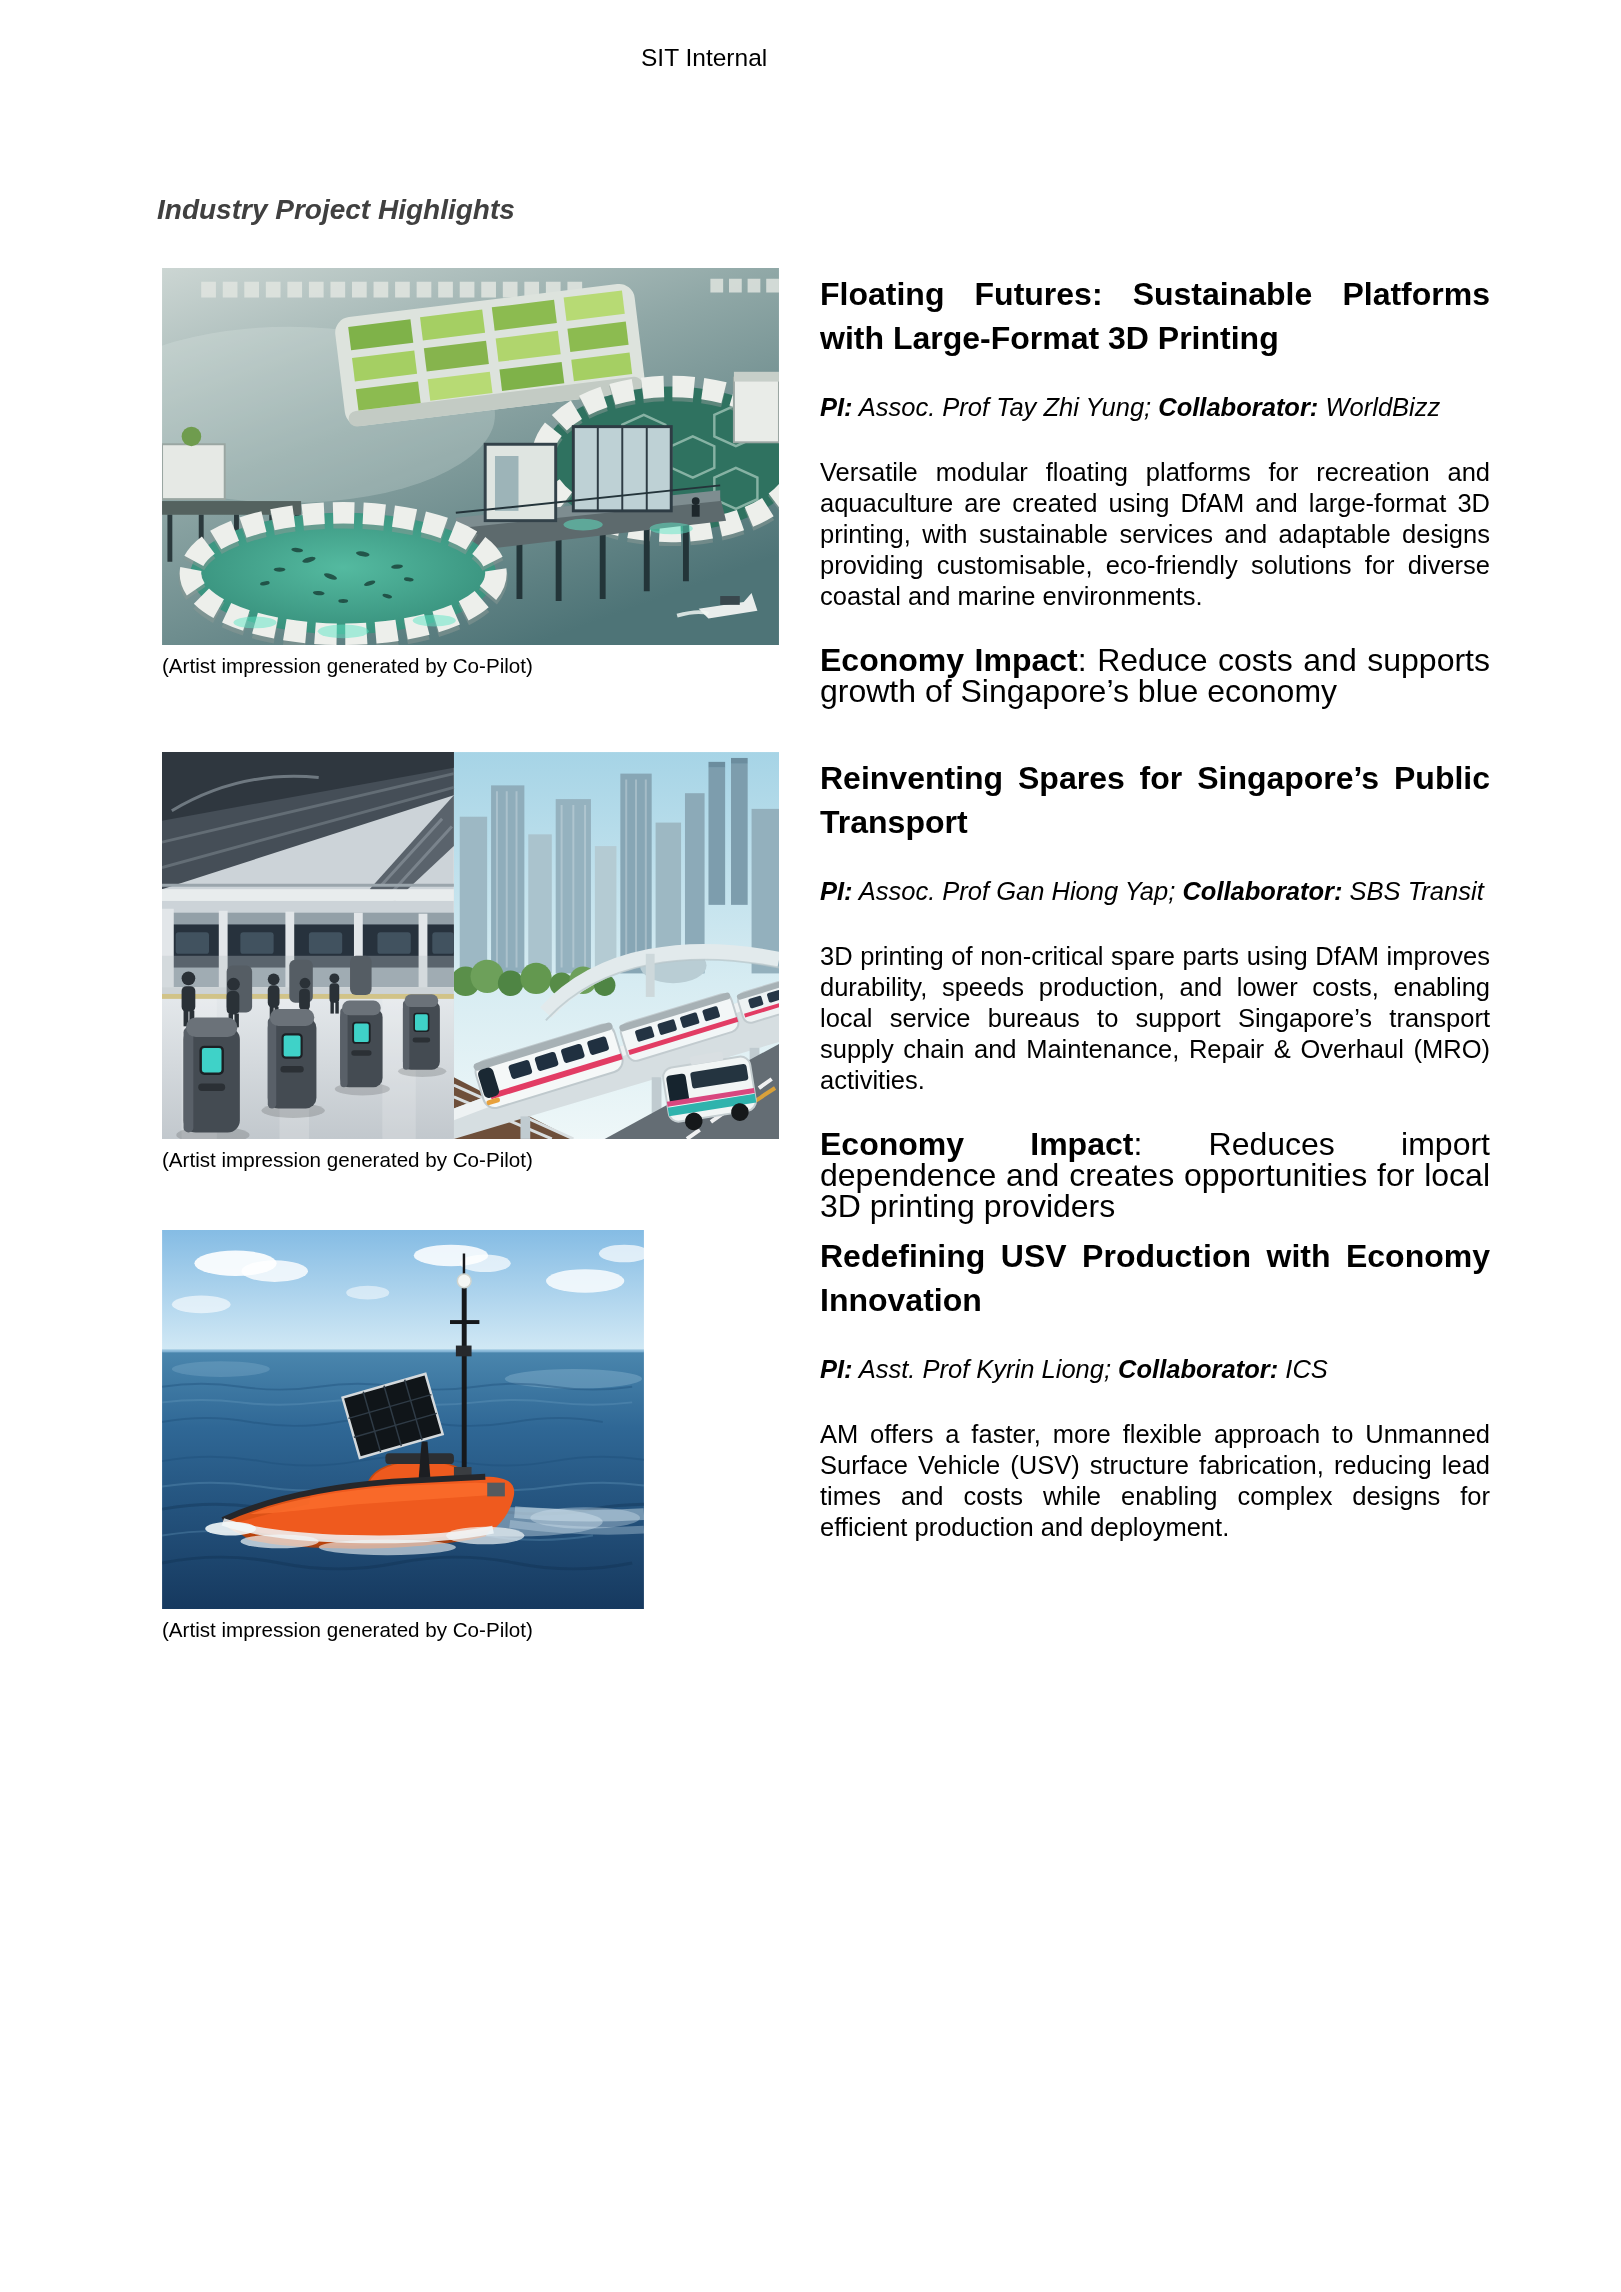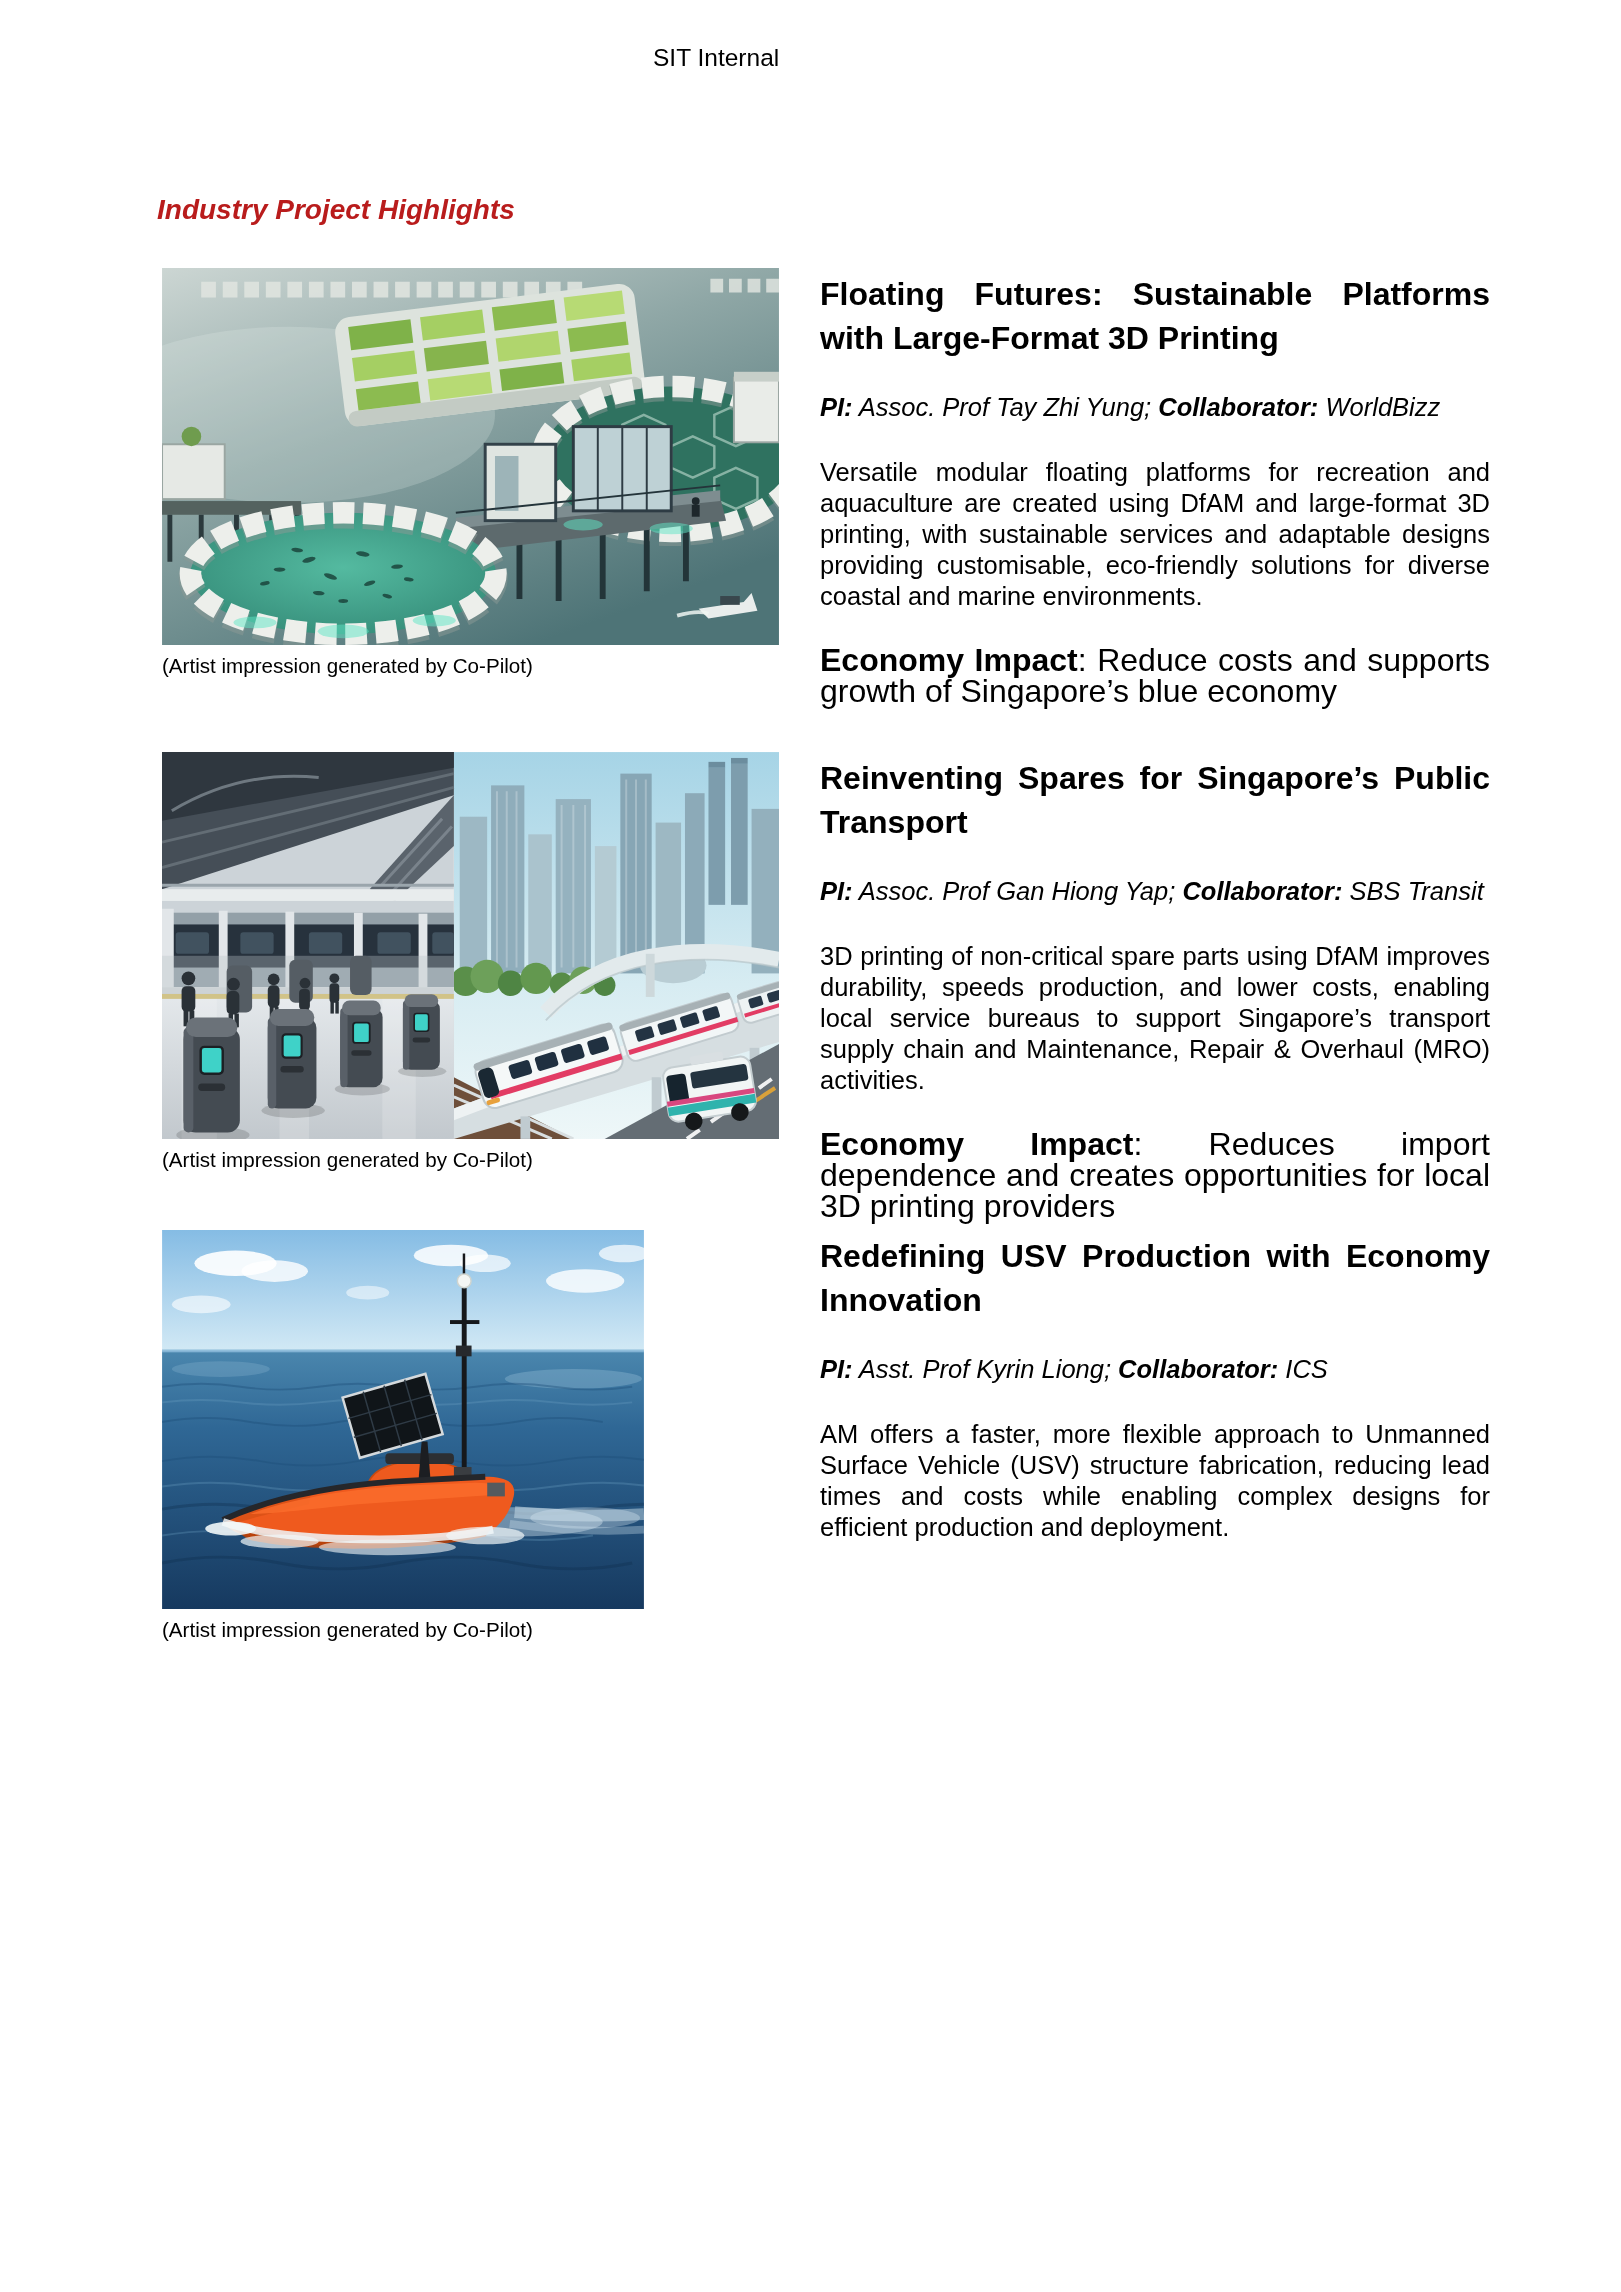--- a/index.html
+++ b/index.html
@@ -11,21 +11,20 @@
     font-family:"Liberation Sans", sans-serif;
     color:#000000;
     overflow:hidden;
   }
   .sit-header{
     position:absolute;
     top:43px;
     left:641px;
     font-size:24.5px;
     line-height:29px;
-    margin-left:12px;
   }
   .main-heading{
     position:absolute;
     top:192px;
     left:157px;
     margin:0;
     font-size:28px;
     line-height:35px;
     font-weight:700;
     font-style:italic;
@@ -79,21 +78,21 @@
   }
   b{font-weight:700;}
 </style>
 </head>
 <body>
 
 <div class="page">
 
   <div class="sit-header">SIT Internal</div>
 
-  <h1 class="main-heading" style="color: #b91c1c;">Industry Project Highlights</h1>
+  <h1 class="main-heading" style="color: #404040;">Industry Project Highlights</h1>
 
   <section class="project p1">
     <div class="left-col">
       <div class="photo ph1" role="img" aria-label="Artist impression of modular floating platforms with hexagonal pontoon fish pens, a floating crop farm and glass pavilions on the sea">
         <svg viewBox="0 0 630 385" width="617" height="377">
           <defs>
             <linearGradient id="g1w" x1="0" y1="0" x2="0.6" y2="1">
               <stop offset="0" stop-color="#ccd6d3"></stop>
               <stop offset="0.45" stop-color="#8fa7a6"></stop>
               <stop offset="1" stop-color="#4e7477"></stop>

